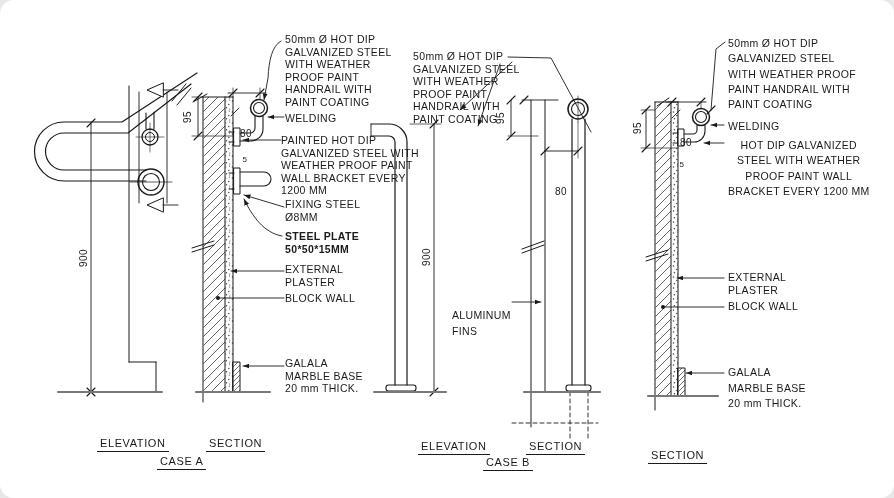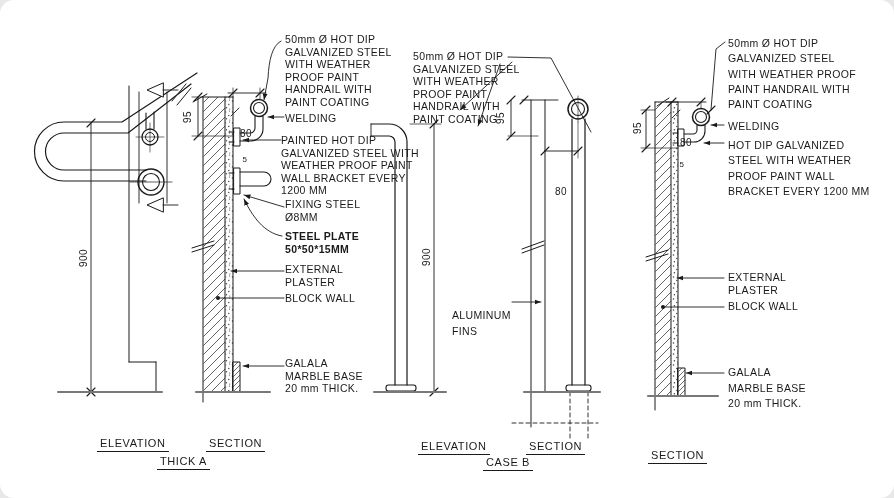--- a/index.html
+++ b/index.html
@@ -248,21 +248,21 @@
 PAINT COATING</div>
   <div class="note" style="left:452px;top:307px;line-height:16px;">ALUMINUM
 FINS</div>
 
   <div class="note rcol" style="left:728px;top:36px;">50mm Ø  HOT DIP
 GALVANIZED STEEL
 WITH WEATHER PROOF
 PAINT HANDRAIL WITH
 PAINT COATING</div>
   <div class="note rcol" style="left:728px;top:119px;">WELDING</div>
-  <div class="note rcol" style="left:728px;top:138px;">HOT DIP GALVANIZED
+  <div class="note rcol" style="left:728px;top:138px;text-align:center;">HOT DIP GALVANIZED
 STEEL WITH WEATHER
 PROOF PAINT WALL
 BRACKET EVERY 1200 MM</div>
   <div class="note tight" style="left:728px;top:271px;">EXTERNAL
 PLASTER</div>
   <div class="note tight" style="left:728px;top:300px;">BLOCK WALL</div>
   <div class="note" style="left:728px;top:365px;line-height:15.5px;">GALALA
 MARBLE BASE
 20 mm THICK.</div>
 
@@ -274,21 +274,21 @@
   <div class="dimv" style="left:426px;top:257px;">900</div>
   <div class="dimv" style="left:500px;top:118px;">95</div>
   <div class="dimh" style="left:561px;top:144px;">80</div>
 
   <div class="dimv" style="left:637px;top:128px;">95</div>
   <div class="dimh" style="left:686px;top:95px;">80</div>
   <div class="dimh dim5" style="left:682px;top:117px;">5</div>
 
   <div class="title" style="left:97px;top:437px;">ELEVATION</div>
   <div class="title" style="left:206px;top:437px;">SECTION</div>
-  <div class="title" style="left:157px;top:455px;">THICK A</div>
+  <div class="title" style="left:157px;top:455px;">CASE A</div>
 
   <div class="title" style="left:418px;top:440px;">ELEVATION</div>
   <div class="title" style="left:526px;top:440px;">SECTION</div>
   <div class="title" style="left:483px;top:456px;">CASE B</div>
 
   <div class="title" style="left:648px;top:449px;">SECTION</div>
 
 </div>
 
 </body></html>

